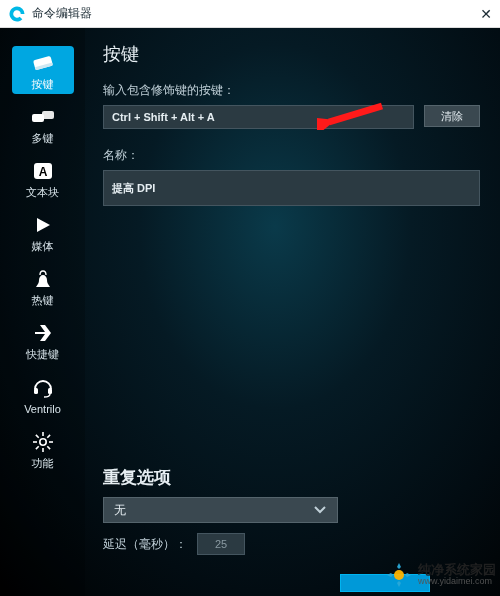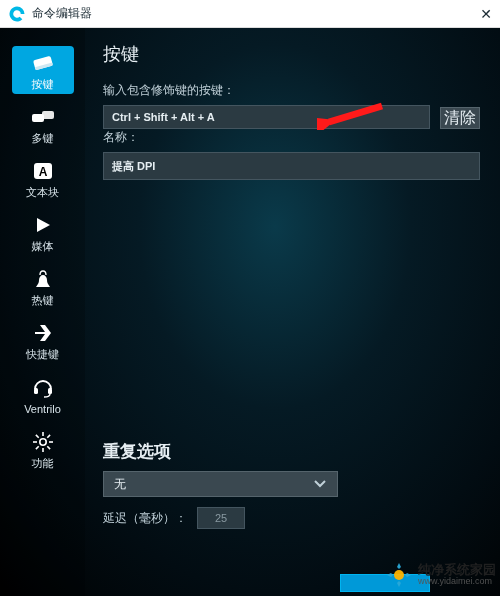--- a/index.html
+++ b/index.html
@@ -11,24 +11,24 @@
   .titlebar .close { font-size: 14px; cursor: pointer; }
   .content { flex: 1; display: flex; background: radial-gradient(ellipse at 55% 35%, #0a3a4a 0%, #051a24 35%, #020c12 70%, #000 100%); position: relative; }
   .sidebar { width: 85px; padding-top: 18px; display: flex; flex-direction: column; align-items: center; gap: 6px; background: rgba(0,0,0,0.2); }
   .side-item { width: 62px; display: flex; flex-direction: column; align-items: center; padding: 6px 0 4px; cursor: pointer; color: #d8e4ea; font-size: 11px; border-radius: 4px; }
   .side-item.selected { background: #00a7e1; color: #fff; }
   .side-item .icon { width: 26px; height: 22px; margin-bottom: 4px; display: flex; align-items: center; justify-content: center; }
   .side-item .label { text-align: center; line-height: 1.1; }
   .main { flex: 1; padding: 14px 20px 0 18px; position: relative; color: #d8e4ea; }
   .page-title { font-size: 18px; color: #e6eef2; margin-bottom: 16px; font-weight: normal; }
   .field-label { font-size: 12px; color: #c0d0d8; margin-bottom: 6px; }
-  .row { display: flex; align-items: flex-end; gap: 10px; }
+  .row { display: flex; align-items: flex-start; gap: 10px; margin-bottom: 18px; }
   .text-input { flex: 1; height: 24px; background: #2b3a42; border: 1px solid #44555f; color: #e6eef2; font-size: 11px; padding: 0 8px; font-weight: bold; }
-  .text-input.wide { height: 28px; }
-  .btn-clear { width: 40px; height: 22px; background: #3a4850; border: 1px solid #55646c; color: #e6eef2; font-size: 16px; cursor: pointer; }
+  .text-input.wide { height: 36px; }
+  .btn-clear { width: 56px; height: 22px; background: #3a4850; border: 1px solid #55646c; color: #e6eef2; font-size: 11px; cursor: pointer; }
   .arrow { position: absolute; left: 232px; top: 68px; pointer-events: none; }
   .section-title { font-size: 17px; font-weight: bold; color: #e6eef2; margin-top: 260px; margin-bottom: 8px; }
   .repeat-row { display: flex; align-items: center; gap: 14px; }
   .select-wrap { position: relative; width: 235px; }
   .select { width: 100%; height: 26px; background: #3a4850; border: 1px solid #55646c; color: #e6eef2; font-size: 12px; padding: 0 10px; display: flex; align-items: center; justify-content: space-between; cursor: pointer; }
   .chev { color: #c0d0d8; }
   .delay-row { display: flex; align-items: center; gap: 10px; margin-top: 10px; font-size: 12px; color: #c0d0d8; }
   .delay-input { width: 48px; height: 22px; background: #2b3a42; border: 1px solid #44555f; color: #8a9aa2; text-align: center; font-size: 11px; }
   .watermark { position: absolute; right: 4px; bottom: 8px; display: flex; align-items: center; gap: 6px; font-size: 13px; color: #2a2a2a; opacity: 0.95; pointer-events: none; }
   .watermark .wm-logo { width: 26px; height: 26px; }

